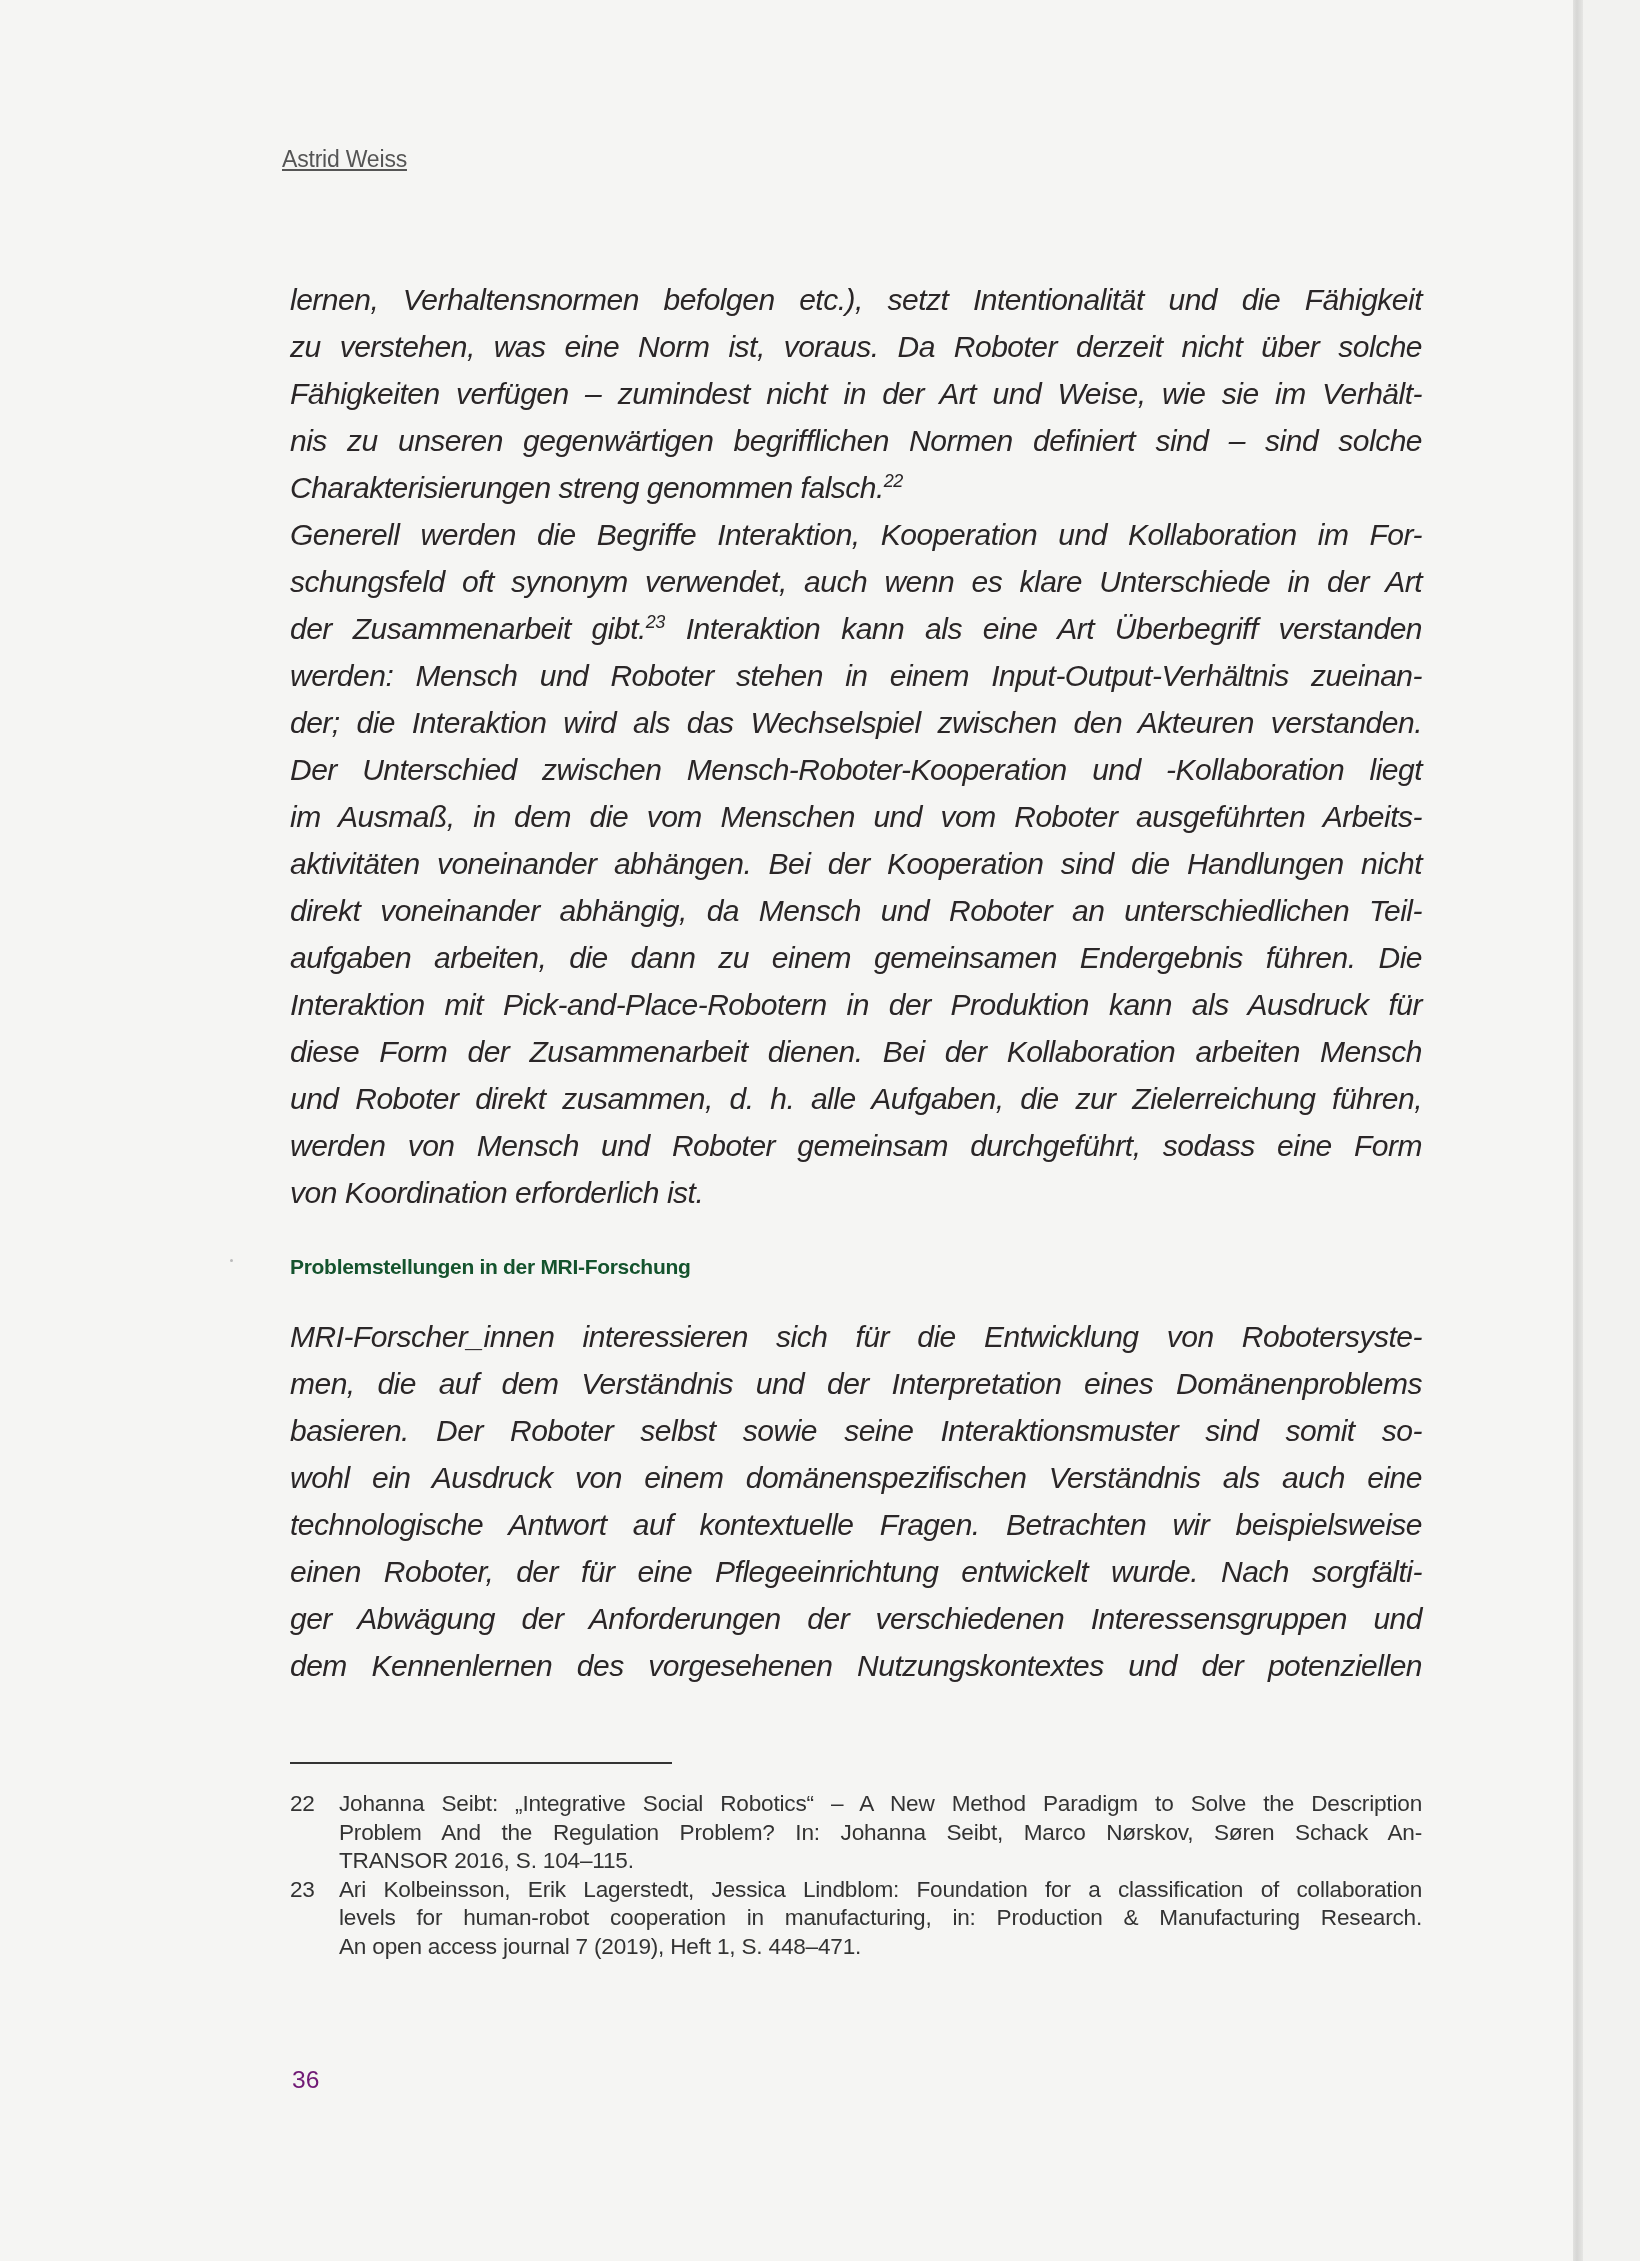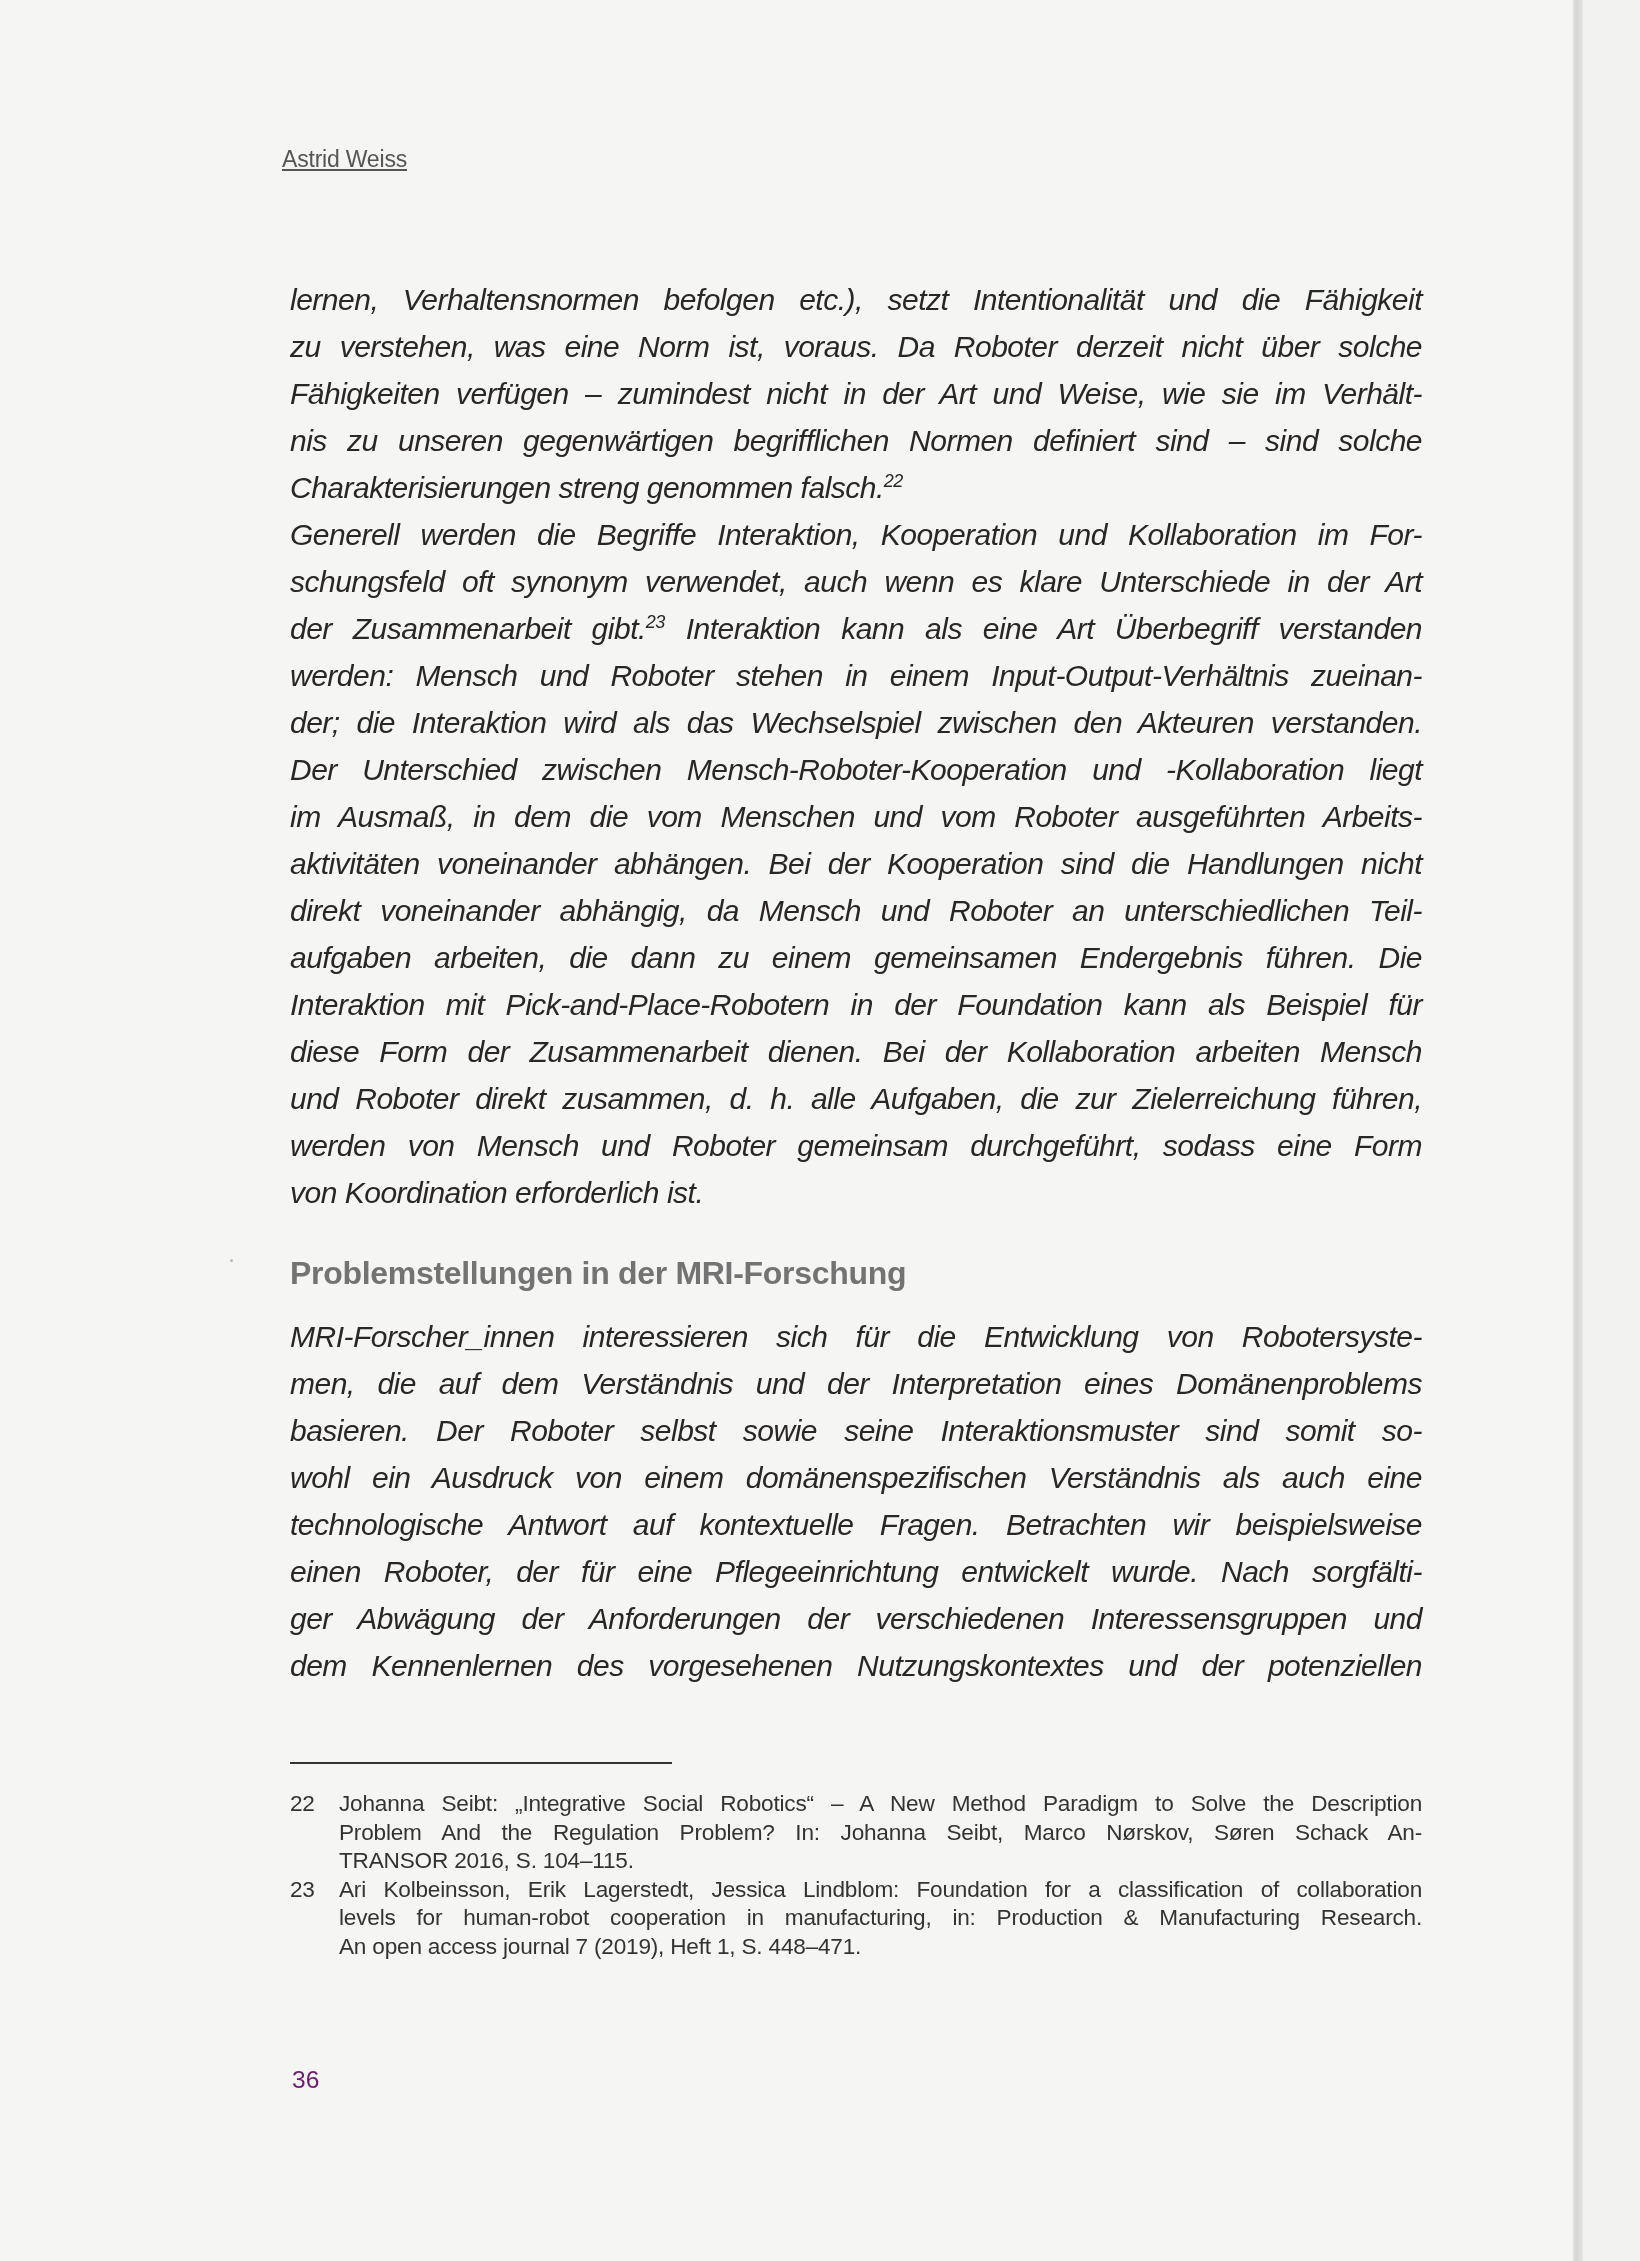--- a/index.html
+++ b/index.html
@@ -24,21 +24,21 @@
   .body-text {
     position: absolute; left: 290px; top: 276px; width: 1132px;
     font-size: 30px; line-height: 47px; letter-spacing: -0.5px;
     text-align: justify; color: #2a2627; font-style: italic;
   }
   .line { display: block; text-align-last: justify; white-space: nowrap; }
   .line.last { text-align-last: left; }
   sup { font-size: 18px; line-height: 0; vertical-align: 11.5px; }
   .heading {
     position: absolute; left: 290px; top: 1255px;
-    font-size: 32px; font-weight: bold; letter-spacing: -0.3px; color: #737373;
+    font-size: 21px; font-weight: bold; letter-spacing: -0.3px; color: #14532d;
   }
   .section-text { top: 1313px; }
   .rule {
     position: absolute; left: 290px; top: 1762px; width: 382px; height: 1.6px;
     background: #333;
   }
   .footnotes {
     position: absolute; left: 290px; top: 1790px; width: 1132px;
     font-size: 22.6px; line-height: 28.5px; letter-spacing: -0.2px; color: #333;
   }
@@ -73,21 +73,21 @@
   <span class="line">Generell werden die Begriffe Interaktion, Kooperation und Kollaboration im For-</span>
   <span class="line">schungsfeld oft synonym verwendet, auch wenn es klare Unterschiede in der Art</span>
   <span class="line"><span>der Zusammenarbeit gibt.</span><sup>23</sup><span> Interaktion kann als eine Art Überbegriff verstanden</span></span>
   <span class="line">werden: Mensch und Roboter stehen in einem Input-Output-Verhältnis zueinan-</span>
   <span class="line">der; die Interaktion wird als das Wechselspiel zwischen den Akteuren verstanden.</span>
   <span class="line">Der Unterschied zwischen Mensch-Roboter-Kooperation und -Kollaboration liegt</span>
   <span class="line">im Ausmaß, in dem die vom Menschen und vom Roboter ausgeführten Arbeits-</span>
   <span class="line">aktivitäten voneinander abhängen. Bei der Kooperation sind die Handlungen nicht</span>
   <span class="line">direkt voneinander abhängig, da Mensch und Roboter an unterschiedlichen Teil-</span>
   <span class="line">aufgaben arbeiten, die dann zu einem gemeinsamen Endergebnis führen. Die</span>
-  <span class="line">Interaktion mit Pick-and-Place-Robotern in der Foundation kann als Beispiel für</span>
+  <span class="line">Interaktion mit Pick-and-Place-Robotern in der Produktion kann als Ausdruck für</span>
   <span class="line">diese Form der Zusammenarbeit dienen. Bei der Kollaboration arbeiten Mensch</span>
   <span class="line">und Roboter direkt zusammen, d. h. alle Aufgaben, die zur Zielerreichung führen,</span>
   <span class="line">werden von Mensch und Roboter gemeinsam durchgeführt, sodass eine Form</span>
   <span class="line last">von Koordination erforderlich ist.</span>
 </div>
 
 <div class="mark"></div>
 <h2 class="heading" style="margin:0">Problemstellungen in der MRI-Forschung</h2>
 
 <div class="body-text section-text">

